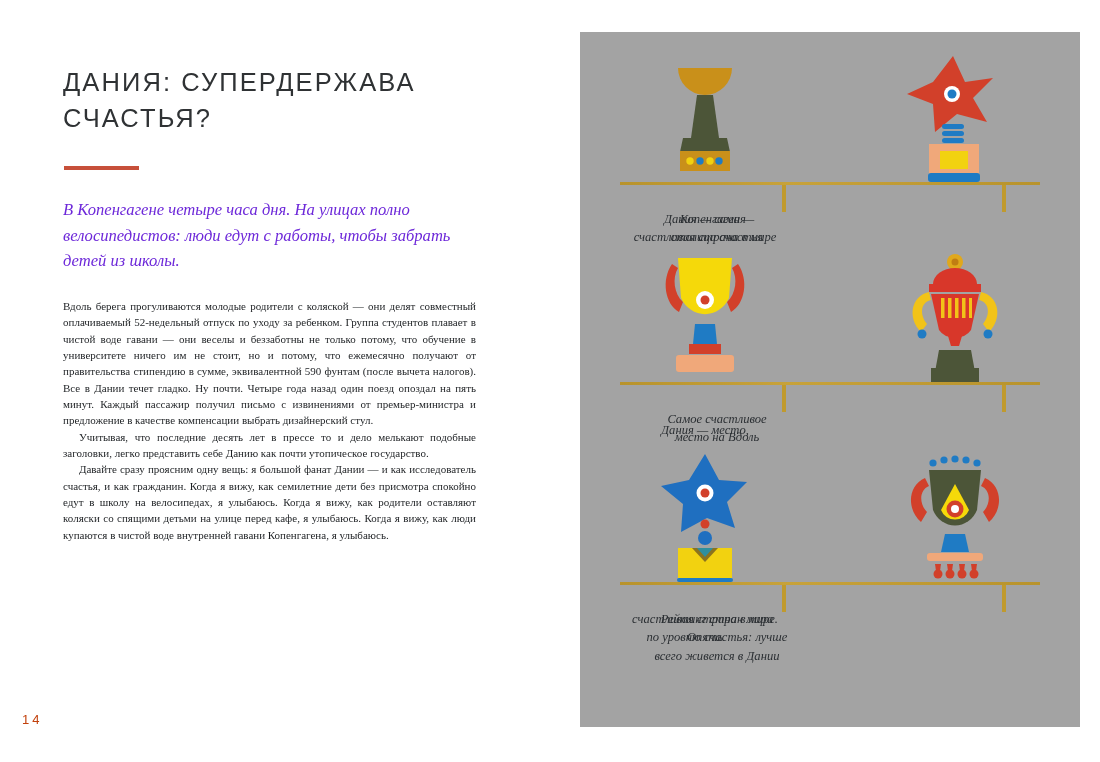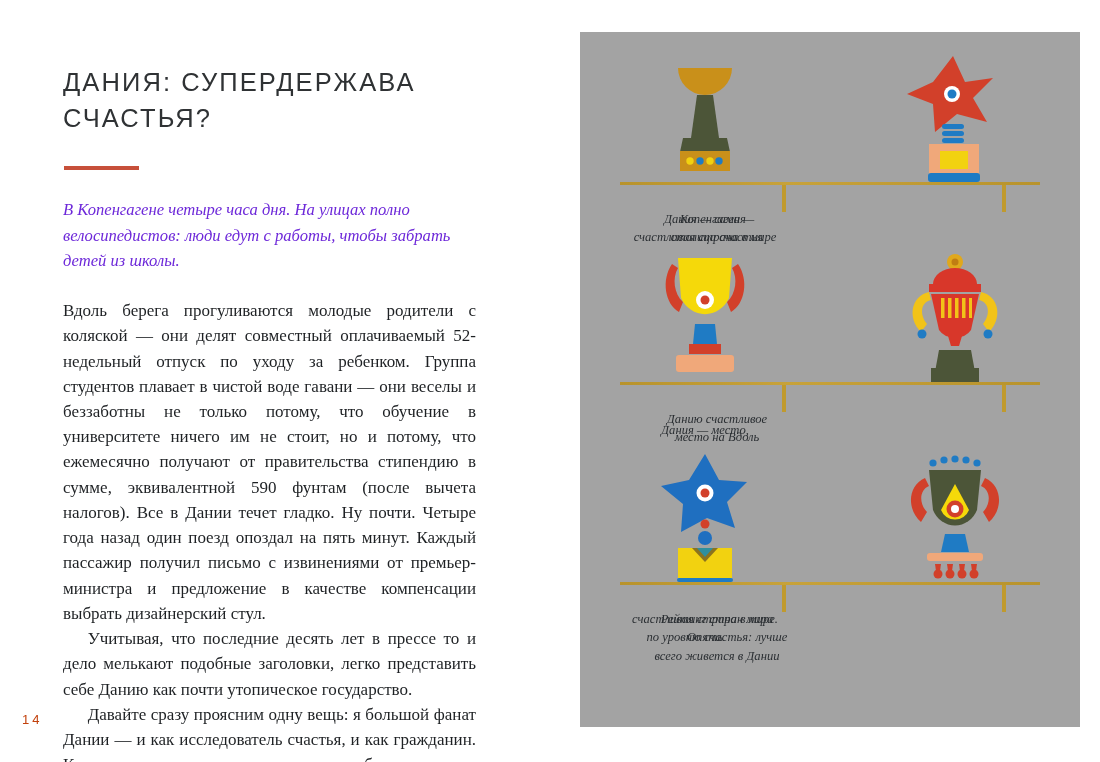--- a/index.html
+++ b/index.html
@@ -32,21 +32,21 @@
     font-family:"Liberation Serif", serif;
     font-style:italic;
     font-size:16.6px;
     line-height:1.52;
     color:#6d28d9;
     margin:27px 0 0 0;
     width:410px;
   }
   .body-text{
     font-family:"Liberation Serif", serif;
-    font-size:17px;
+    font-size:11px;
     line-height:1.485;
     color:#1e2124;
     text-align:justify;
     margin:0;
     width:413px;
   }
   .body-block{margin-top:25px;}
   .body-text + .body-text{text-indent:1.45em;}
 
   .folio{
@@ -216,21 +216,21 @@
 
         <div class="shelf" style="top:150px;">
           <div class="shelf-leg leg-a"></div>
           <div class="shelf-leg leg-b"></div>
         </div>
 
         <div class="caption cell cell-l" style="top:189px;">
           <div>Дания — место,</div>
         </div>
         <div class="caption cell cell-r" style="top:178px;">
-          <div>Данию счастливое</div>
+          <div>Самое счастливое</div>
           <div>место на Вдоль</div>
         </div>
       </div>
 
       <div class="row row-3">
 
         <div class="art" style="top:0;left:0;">
           <svg width="120" height="130" viewBox="0 0 120 130">
             <path d="M60 2 L74 28 L102 30 L82 50 L90 76 L62 66 L36 80 L38 52 L16 34 L44 28 Z" fill="#1f6fc0"></path>
             <circle cx="60" cy="41" r="8.5" fill="#ffffff"></circle>

